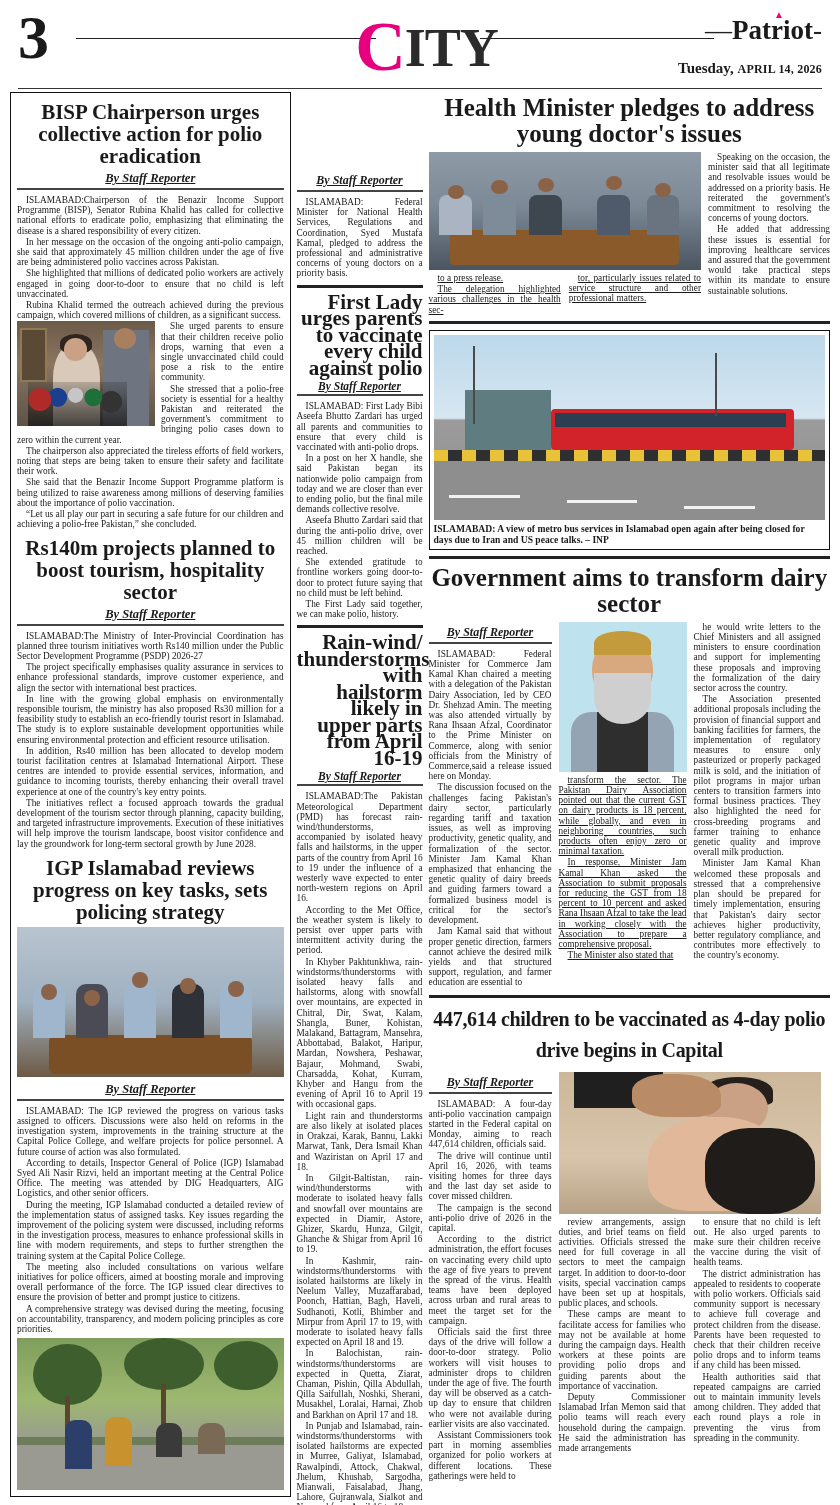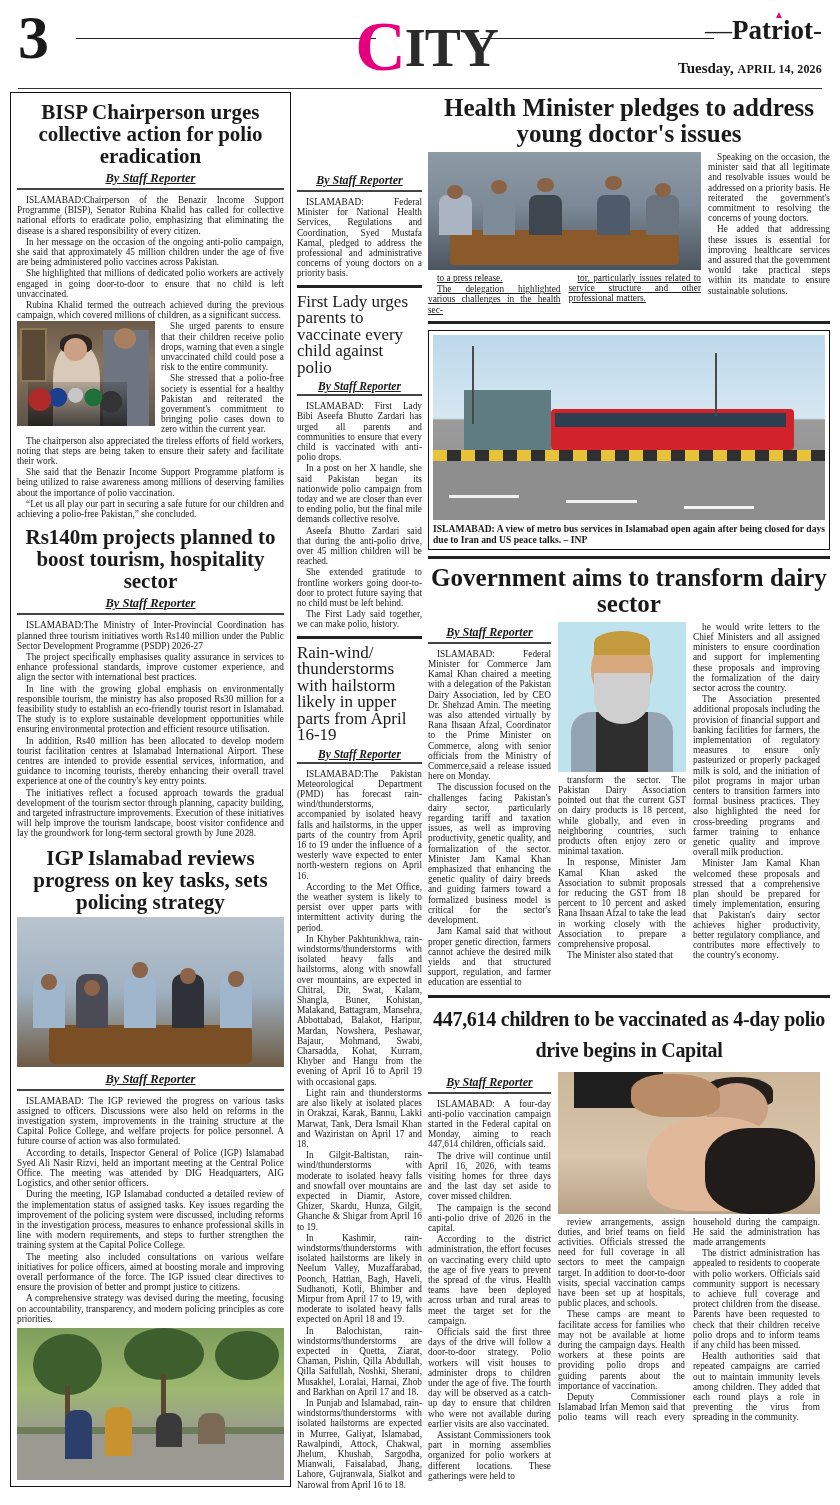--- a/index.html
+++ b/index.html
@@ -53,21 +53,21 @@
   .col-mid  { width:126px; }
   .col-right{ width:405px; }
 
   
   .boxed { border:1px solid #111; padding:5px 6px 6px; }
   .hr-dbl { border-top:2px solid #222; border-bottom:1px solid #222; height:3px; margin:6px 0; }
 
   
   h1.hl { font-size:25px; line-height:26px; font-weight:700; text-align:center; margin:3px 0 5px; }
   h2.hl { font-size:21px; line-height:22px; font-weight:700; text-align:center; margin:3px 0 4px; }
-  h3.hl { font-size:17px; line-height:16.5px; font-weight:400; text-align:left; margin:3px 0 4px; }
+  h3.hl { font-size:21px; line-height:16.5px; font-weight:700; text-align:right; margin:3px 0 4px; }
   h1.big { font-size:20px; line-height:31px; font-weight:700; text-align:center; margin:4px 0 6px; letter-spacing:-.3px;}
 
   .byline {
     text-align:center; font-style:italic; font-weight:700; font-size:12.5px;
     text-decoration:underline; margin:3px 0 2px;
   }
   .byline-rule { height:2px; background:#444; margin:1px 0 5px; }
 
   p.t {
     font-size:9.3px; line-height:10.2px; text-align:justify; margin:0 0 1px;
@@ -329,21 +329,21 @@
 
       <h1 class="hl">Government aims to transform dairy sector</h1>
       <div style="display:flex; gap:7px; align-items:flex-start;">
         <div style="width:123px;">
           <div class="byline" style="font-size:12px;">By Staff Reporter</div>
           <div class="byline-rule"></div>
           <p class="t">ISLAMABAD: Federal Minister for Commerce Jam Kamal Khan chaired a meeting with a delegation of the Pakistan Dairy Association, led by CEO Dr. Shehzad Amin. The meeting was also attended virtually by Rana Ihsaan Afzal, Coordinator to the Prime Minister on Commerce, along with senior officials from the Ministry of Commerce,said a release issued here on Monday.</p>
           <p class="t">The discussion focused on the challenges facing Pakistan's dairy sector, particularly regarding tariff and taxation issues, as well as improving productivity, genetic quality, and formalization of the sector. Minister Jam Kamal Khan emphasized that enhancing the genetic quality of dairy breeds and guiding farmers toward a formalized business model is critical for the sector's development.</p>
           <p class="t">Jam Kamal said that without proper genetic direction, farmers cannot achieve the desired milk yields and that structured support, regulation, and farmer education are essential to</p>
         </div>
-        <div style="width:128px;">
+        <div style="width:128px;text-decoration:underline;">
           <div class="photo scene-beard" style="height:150px;">
             <div class="b-body"></div>
               <div class="b-vest"></div>
             <div class="b-head"></div>
               <div class="b-cap"></div>
               <div class="b-beard"></div>
           </div>
           <p class="t" style="margin-top:3px;">transform the sector. The Pakistan Dairy Association pointed out that the current GST on dairy products is 18 percent, while globally, and even in neighboring countries, such products often enjoy zero or minimal taxation.</p>
           <p class="t">In response, Minister Jam Kamal Khan asked the Association to submit proposals for reducing the GST from 18 percent to 10 percent and asked Rana Ihsaan Afzal to take the lead in working closely with the Association to prepare a comprehensive proposal.</p>
           <p class="t">The Minister also stated that</p>
@@ -375,20 +375,21 @@
               <div class="boy"></div>
             <div class="child"></div>
               <div class="hair2"></div>
             <div class="sleeve"></div>
               <div class="hand"></div>
           </div>
           <div class="cols2" style="margin-top:3px;">
             <p class="t">review arrangements, assign duties, and brief teams on field activities. Officials stressed the need for full coverage in all sectors to meet the campaign target. In addition to door-to-door visits, special vaccination camps have been set up at hospitals, public places, and schools.</p>
             <p class="t">These camps are meant to facilitate access for families who may not be available at home during the campaign days. Health workers at these points are providing polio drops and guiding parents about the importance of vaccination.</p>
             <p class="t">Deputy Commissioner Islamabad Irfan Memon said that polio teams will reach every household during the campaign. He said the administration has made arrangements</p>
+            <p class="t">to ensure that no child is left out. He also urged parents to make sure their children receive the vaccine during the visit of health teams.</p>
             <p class="t">The district administration has appealed to residents to cooperate with polio workers. Officials said community support is necessary to achieve full coverage and protect children from the disease. Parents have been requested to check that their children receive polio drops and to inform teams if any child has been missed.</p>
             <p class="t">Health authorities said that repeated campaigns are carried out to maintain immunity levels among children. They added that each round plays a role in preventing the virus from spreading in the community.</p>
           </div>
         </div>
       </div>
 
     </div>
   </div>
 </div>
 

